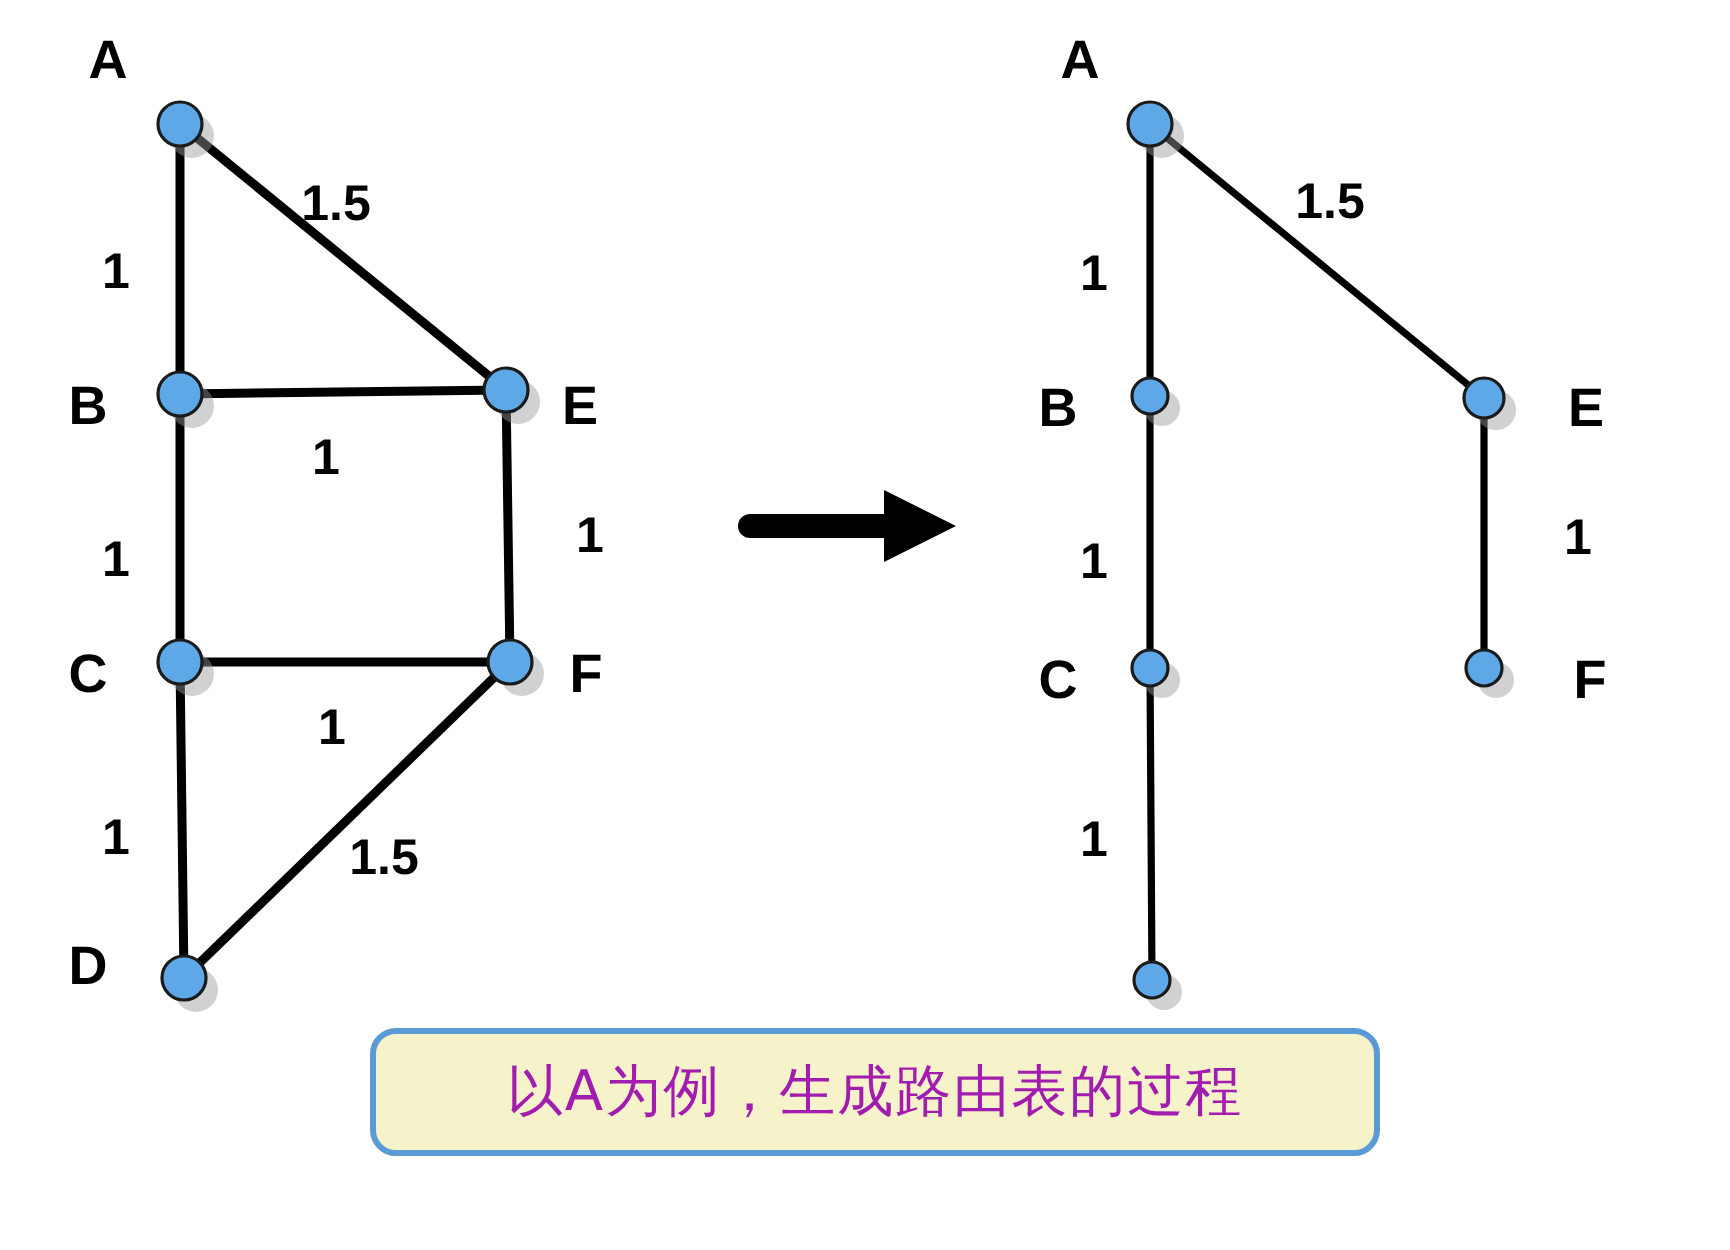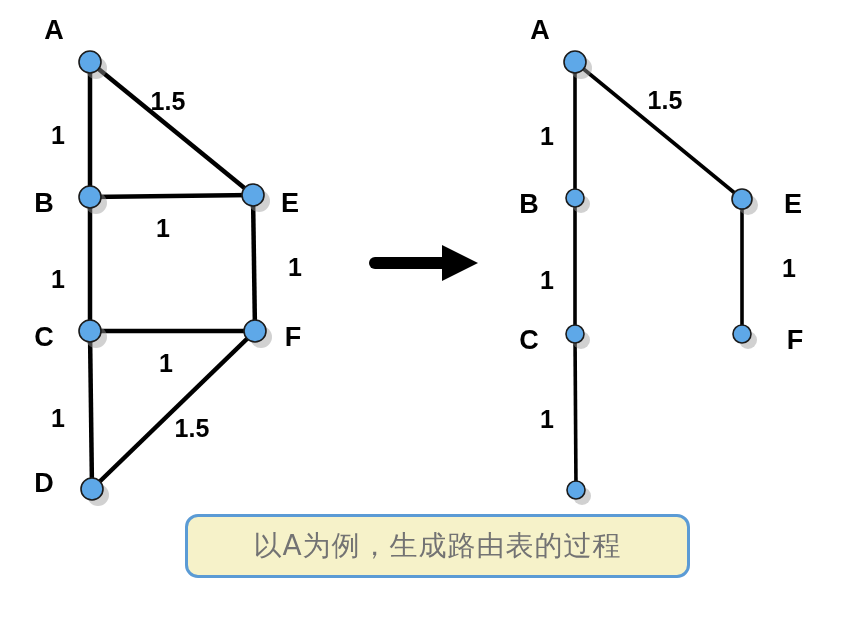--- a/index.html
+++ b/index.html
@@ -60,21 +60,21 @@
     background: #f6f2c9;
     border: 3px solid #5b9bd5;
     border-radius: 13px;
     display: flex;
     align-items: center;
     justify-content: center;
   }
   #caption-text {
     font-family: "DejaVu Sans", "Liberation Sans", sans-serif;
     font-size: 28px;
-    color: #737373;
+    color: #a21caf;
     letter-spacing: 1px;
     white-space: nowrap;
   }
 </style>
 </head>
 <body>
 
 <div id="stage">
 
   <svg id="diagram-svg" viewBox="0 0 865 625">

